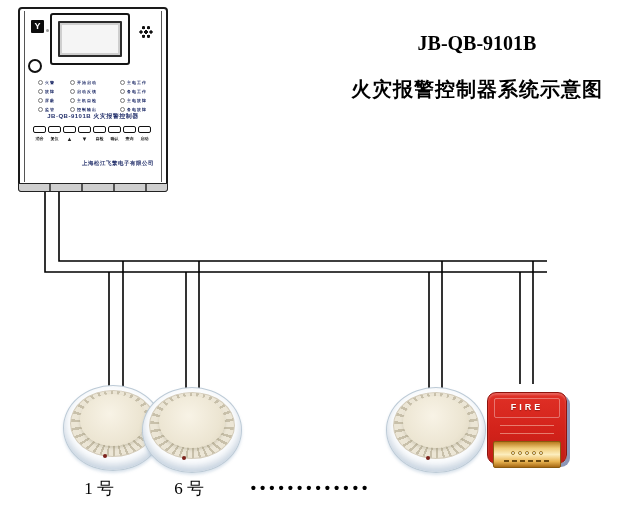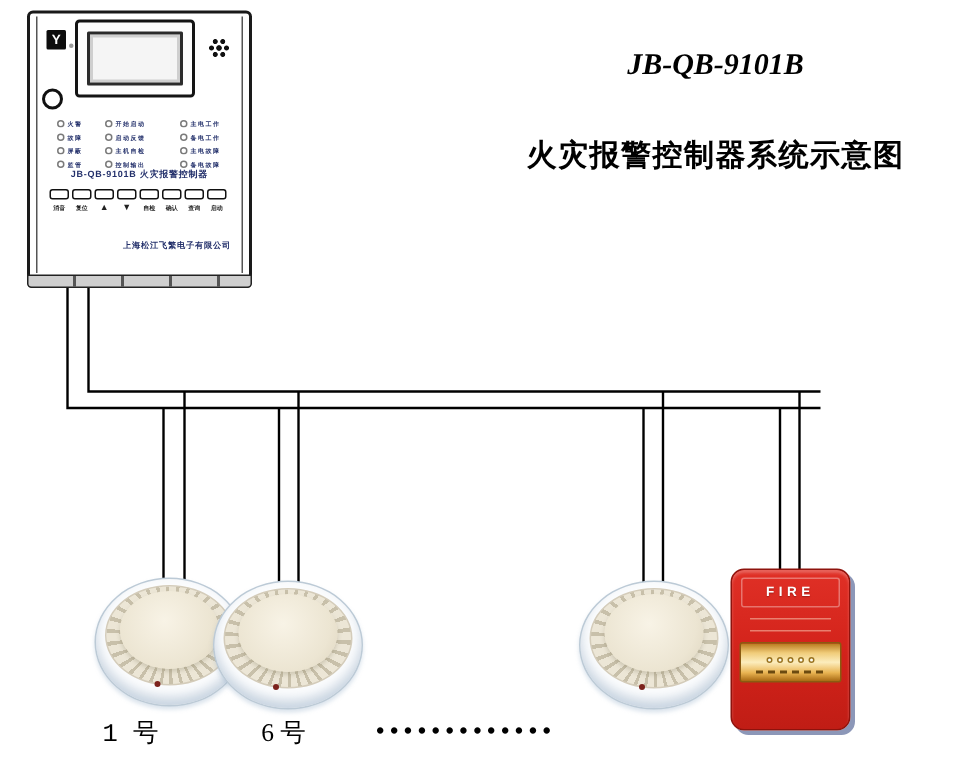--- a/index.html
+++ b/index.html
@@ -42,40 +42,40 @@
   .pbtn{width:13px;height:7px;border:1px solid #111;border-radius:2px;background:#fff;box-sizing:border-box;}
   .pbtn-lbls{position:absolute;left:13px;top:127px;display:flex;gap:2px;}
   .pbtn-lbl{width:13px;text-align:center;font-size:4px;line-height:6px;color:#222;font-weight:bold;overflow:hidden;}
   .pbtn-lbl.arrow{font-size:6px;}
   .panel-company{position:absolute;right:12px;top:151px;font-size:5.5px;font-weight:bold;color:#23306b;letter-spacing:0.5px;}
   .panel-foot{position:absolute;left:-2px;right:-2px;bottom:-2px;height:9px;background:#cfcfcf;
     border:1.5px solid #222;border-radius:0 0 3px 3px;box-sizing:border-box;
     background-image:repeating-linear-gradient(90deg,transparent 0 30px,#555 30px 32px);}
   
   .titleblock{position:absolute;left:332px;top:32px;width:290px;text-align:center;}
-  .title-model{font-family:"Liberation Serif","DejaVu Serif",serif;font-weight:bold;font-size:20px;font-style:italic;}
-  .title-sub{margin-top:35px;font-weight:bold;font-size:20px;letter-spacing:1px;
+  .title-model{font-family:"Liberation Serif","DejaVu Serif",serif;font-weight:bold;font-size:20px;}
+  .title-sub{margin-top:21px;font-weight:bold;font-size:20px;letter-spacing:1px;
     font-family:"Liberation Sans","DejaVu Sans",sans-serif;}
   
   .wiring{position:absolute;left:0;top:0;z-index:1;}
   
   .detector{position:absolute;width:100px;height:86px;z-index:2;}
   .det-base{position:absolute;left:0;top:0;right:0;bottom:0;border-radius:50%;
     background:#fbfcfd;border:1px solid #bccad6;
     box-shadow:inset 0 -5px 7px rgba(140,165,190,.45), 0 2px 3px rgba(150,175,200,.35);}
   .det-fins{position:absolute;left:7px;top:5px;right:7px;bottom:14px;border-radius:50%;
     background:repeating-conic-gradient(#ece6d6 0deg 8deg,#c8c0aa 8deg 12deg);
     border:1px solid #d4ccba;}
   .det-dome{position:absolute;left:17px;top:9px;right:17px;bottom:25px;border-radius:50%;
     background:radial-gradient(circle at 45% 38%,#f8f3e6 0%,#ece5d2 65%,#ddd4be 100%);
     box-shadow:0 2px 3px rgba(120,110,80,.25);}
   .det-led{position:absolute;left:50%;bottom:13px;width:4px;height:4px;margin-left:-10px;
     background:#7c221c;border-radius:50%;}
   
-  .bell{position:absolute;left:487px;top:379px;width:80px;height:108px;z-index:2;
+  .bell{position:absolute;left:487px;top:392px;width:80px;height:72px;z-index:2;
     background:linear-gradient(180deg,#e03026 0%,#d2221a 55%,#c01d15 100%);
     border:1px solid #8e130d;border-radius:9px;box-sizing:border-box;
     box-shadow:3px 3px 0 rgba(45,65,125,.55), inset 0 2px 2px rgba(255,255,255,.25);padding-left:39px;}
   .bell-frame{position:absolute;left:6px;top:5px;right:6px;height:18px;
     border:1px solid rgba(255,255,255,.35);border-radius:2px;}
   .bell-fire{position:absolute;left:0;top:9px;width:100%;text-align:center;color:#fff;
     font-weight:bold;font-size:9px;letter-spacing:3px;font-family:"Liberation Sans",sans-serif;
     text-shadow:0 1px 1px rgba(0,0,0,.3);}
   .bell-line{position:absolute;left:12px;right:12px;height:1px;background:rgba(255,235,210,.45);}
   .bell-band{position:absolute;left:5px;right:5px;top:48px;height:27px;border:1px solid #8a5a10;
@@ -233,17 +233,17 @@
         <span class="bell-dot"></span>
         <span class="bell-dot"></span>
         <span class="bell-dot"></span>
         <span class="bell-dot"></span>
         <span class="bell-dot"></span>
       </div>
       <div class="bell-text"></div>
     </div>
   </div>
 
-  <div class="dev-label" style="left:52px;font-family:Liberation Mono, monospace;">1 号</div>
+  <div class="dev-label" style="left:64px;">1 号</div>
   <div class="dev-label" style="left:154px;">6 号</div>
   <div class="dots">•••••••••••••</div>
 
 </div>
 
 </body></html>

